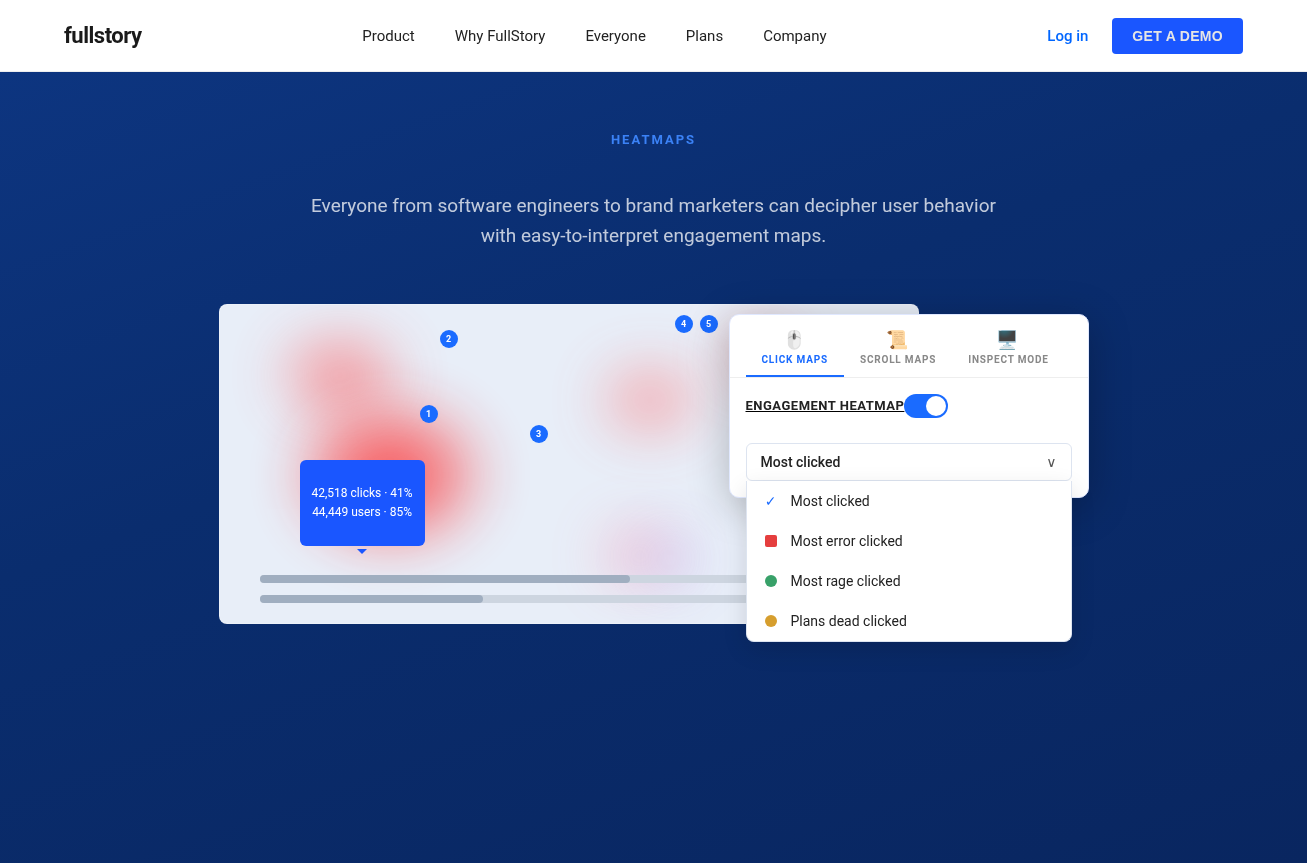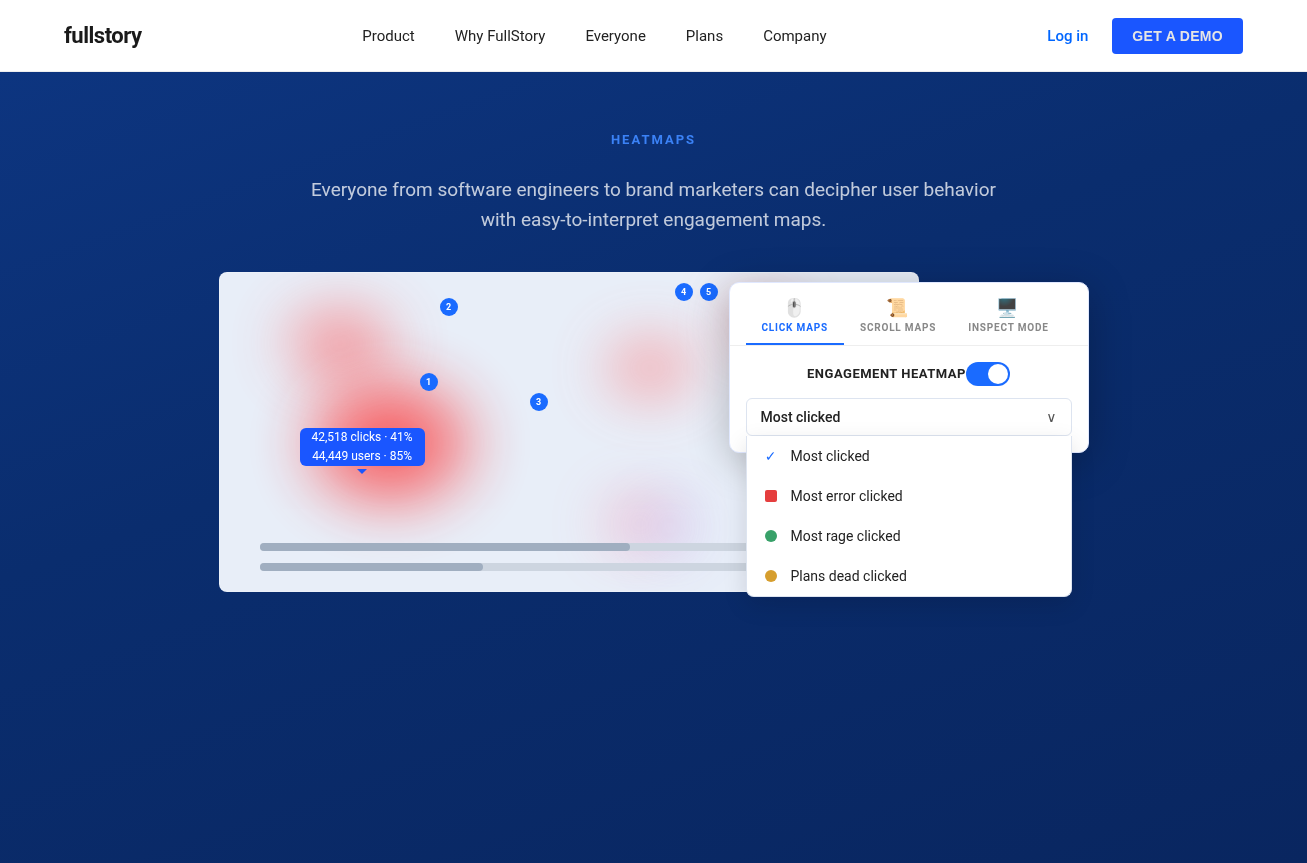--- a/index.html
+++ b/index.html
@@ -19,21 +19,21 @@
     .nav-demo {
       background: #1a56ff; color: #e5e5e5; border: none; border-radius: 4px;
       padding: 10px 20px; font-size: 14px; font-weight: 700; cursor: pointer;
       letter-spacing: 0.3px;
     }
 
     
     .hero {
       background: linear-gradient(160deg, #0d3580 0%, #0a2d6e 40%, #092660 100%);
       min-height: 791px; display: flex; flex-direction: column; align-items: center;
-      padding: 60px 40px 0; text-align: center; position: relative; overflow: hidden;
+      padding: 60px 40px 0; text-align: center; position: relative; overflow: hidden; gap: 16px;
     }
     .hero-label {
       color: #3b82f6; font-size: 13px; font-weight: 700; letter-spacing: 2px;
       text-transform: uppercase; margin-bottom: 28px;
     }
     .hero-title {
       color: #fff; font-size: 68px; font-weight: 800; line-height: 1.1;
       max-width: 900px; margin-bottom: 28px;
     }
     .hero-subtitle {
@@ -66,21 +66,21 @@
     
     .hdot {
       position: absolute; width: 18px; height: 18px; border-radius: 50%;
       background: #1a6bff; color: #fff; font-size: 9px; font-weight: 700;
       display: flex; align-items: center; justify-content: center;
     }
 
     
     .tooltip-box {
       position: absolute; left: 80px; top: 155px;
-      background: #1a56ff; color: #fff; border-radius: 6px; padding: 0 12px;
+      background: #1a56ff; color: #fff; border-radius: 6px; padding: 24px 12px;
       font-size: 12px; line-height: 1.6; white-space: nowrap;
     }
     .tooltip-box::after {
       content: ''; position: absolute; bottom: -8px; left: 50%; transform: translateX(-50%);
       border: 5px solid transparent; border-top-color: #1a56ff; border-bottom: none;
     }
 
     
     .scroll-bar {
       position: absolute; bottom: 30px; left: 40px; right: 40px;
@@ -104,22 +104,23 @@
       display: flex; flex-direction: column; align-items: center; gap: 4px;
       padding: 14px 16px 10px; cursor: pointer; border-bottom: 2px solid transparent;
       font-size: 10px; font-weight: 700; letter-spacing: 0.8px; color: #888;
       text-transform: uppercase;
     }
     .panel-tab.active { border-bottom-color: #1a6bff; color: #1a6bff; }
     .tab-icon { font-size: 18px; }
 
     .panel-body { padding: 16px; }
     .engagement-row {
-      display: flex; align-items: center; justify-content: center;
-      margin-bottom: 12px;
+      display: flex; align-items: center; justify-content: flex-start;
+      margin-bottom: 25px;
+      text-decoration: underline;
     }
     .engagement-label { font-size: 13px; font-weight: 700; color: #222; letter-spacing: 0.5px; text-transform: uppercase; }
     
     .toggle {
       width: 44px; height: 24px; background: #1a6bff; border-radius: 12px;
       position: relative;
     }
     .toggle-circle {
       position: absolute; right: 2px; top: 2px;
       width: 20px; height: 20px; border-radius: 50%; background: #fff;

